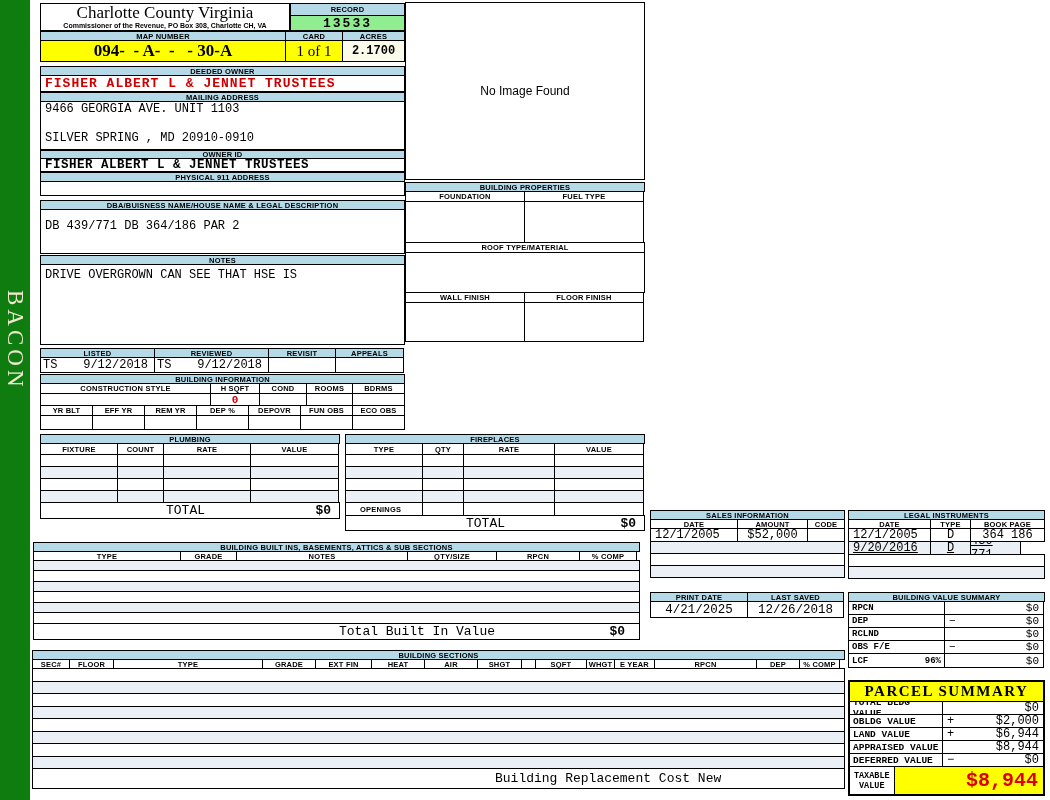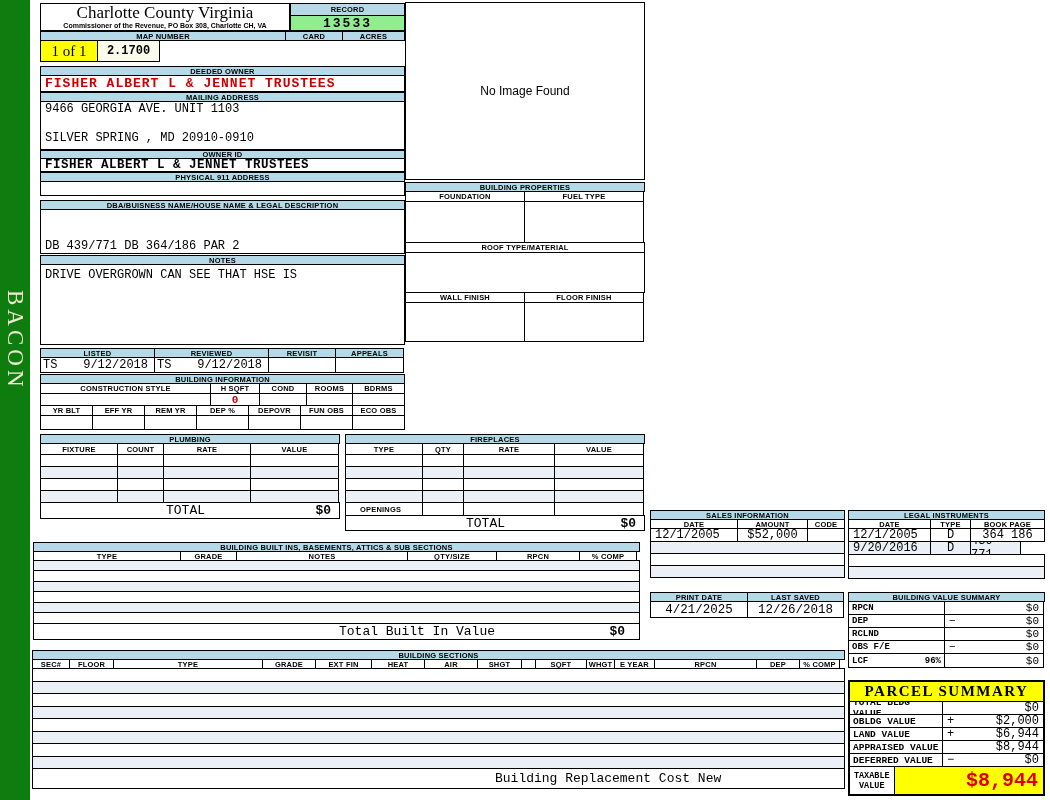--- a/index.html
+++ b/index.html
@@ -53,20 +53,21 @@
       </div>
   </div>
 
   <div class="abs t" style="left:40px;top:31px;width:365px;">
     <div class="frow" style="height:10px;">
       <div class="c hd blue" style="width:246px;">MAP NUMBER</div>
       <div class="c hd blue" style="width:58px;">CARD</div>
       <div class="c hd blue" style="width:63px;">ACRES</div>
     </div>
     <div class="frow" style="height:22px;">
+      <div class="c yellow ctr b pre" style="width:246px;font-family:'Liberation Serif',serif;font-size:17px;">094-  - A-  -   - 30-A</div>
       <div class="c yellow ctr" style="width:58px;font-family:'Liberation Serif',serif;font-size:15px;">1 of 1</div>
       <div class="c cream ctr mono b" style="width:63px;font-size:12px;">2.1700</div>
     </div>
   </div>
 
   <div class="abs t" style="left:40px;top:66px;width:365px;">
     <div class="frow" style="height:10px;">
         <div class="c hd blue" style="width:365px;">DEEDED OWNER</div>
       </div>
     <div class="frow" style="height:17px;">
@@ -103,21 +104,21 @@
         <div class="c mono v12 pl4" style="width:365px;"></div>
       </div>
   </div>
 
   <div class="abs t" style="left:40px;top:200px;width:365px;">
     <div class="frow" style="height:10px;">
         <div class="c hd blue" style="width:365px;">DBA/BUISNESS NAME/HOUSE NAME &amp; LEGAL DESCRIPTION</div>
       </div>
     <div class="frow" style="height:45px;">
       <div class="c" style="width:365px;display:block;">
-        <div class="mono v12 pl4" style="margin-top:29px;">DB 439/771 DB 364/186 PAR 2</div>
+        <div class="mono v12 pl4" style="margin-top:9px;">DB 439/771 DB 364/186 PAR 2</div>
       </div>
     </div>
   </div>
 
   <div class="abs t" style="left:40px;top:255px;width:365px;">
     <div class="frow" style="height:10px;">
         <div class="c hd blue" style="width:365px;">NOTES</div>
       </div>
     <div class="frow" style="height:81px;">
       <div class="c" style="width:365px;display:block;">
@@ -431,21 +432,21 @@
     <div class="frow" style="height:10px;">
       <div class="c hd" style="width:83px;">DATE</div>
       <div class="c hd" style="width:41px;">TYPE</div>
       <div class="c hd" style="width:75px;">BOOK PAGE</div>
     </div>
     <div class="frow" style="height:14px;">
       <div class="c mono v12 pl4" style="width:83px;">12/1/2005</div>
       <div class="c mono v12 ctr" style="width:41px;">D</div>
       <div class="c mono v12 ctr" style="width:75px;">364 186</div>
     </div>
-    <div class="frow" style="height:14px;">
+    <div class="frow" style="height:14px;text-decoration:underline;">
       <div class="c mono v12 pl4 alt" style="width:83px;">9/20/2016</div>
       <div class="c mono v12 ctr alt" style="width:41px;">D</div>
       <div class="c mono v12 ctr alt" style="width:51px;">439 771</div>
     </div>
     <div class="frow" style="height:13px;">
         <div class="c" style="width:197px;"></div>
       </div>
     <div class="frow" style="height:13px;">
         <div class="c alt" style="width:197px;"></div>
       </div>

